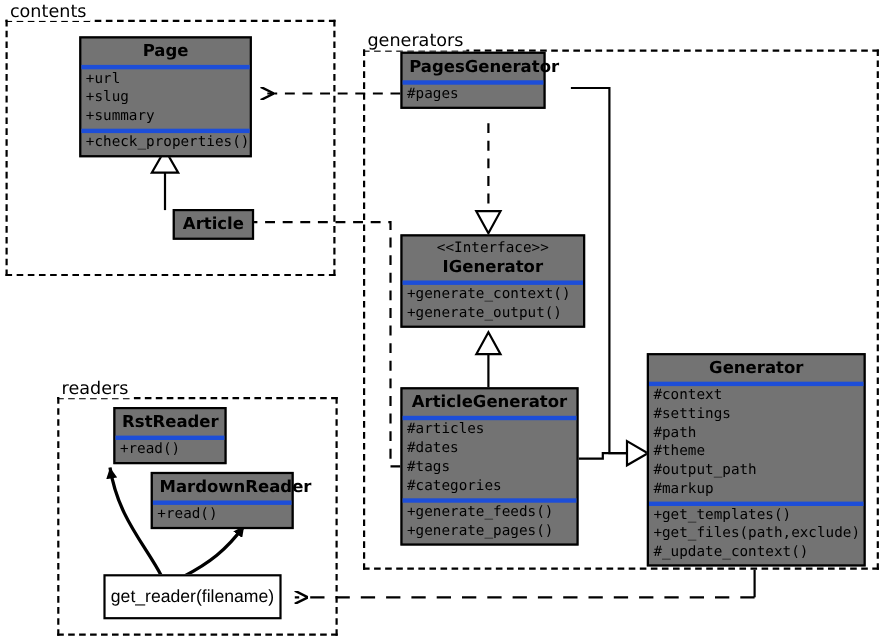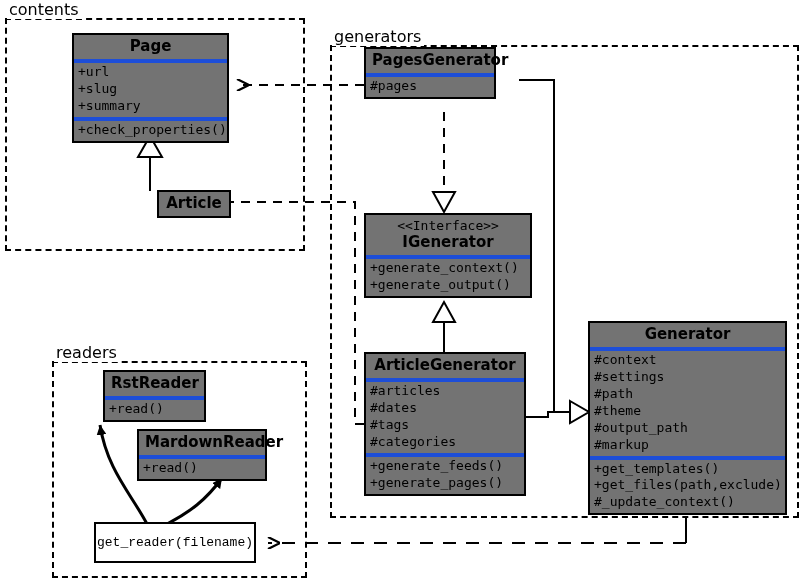--- a/index.html
+++ b/index.html
@@ -57,22 +57,22 @@
     position: absolute;
     box-sizing: border-box;
     border: 2px solid #000000;
     background: #ffffff;
     z-index: 5;
     display: flex;
     align-items: center;
     justify-content: center;
   }
   .plain-box .plain-label {
-    font-family: Liberation Mono, monospace;
-    font-size: 13px;
+    font-family: Liberation Sans, sans-serif;
+    font-size: 16px;
     color: #000000;
     white-space: nowrap;
   }
   
   .package {
     position: absolute;
     box-sizing: border-box;
     border: 2px dashed #000000;
     background: transparent;
     z-index: 1;

